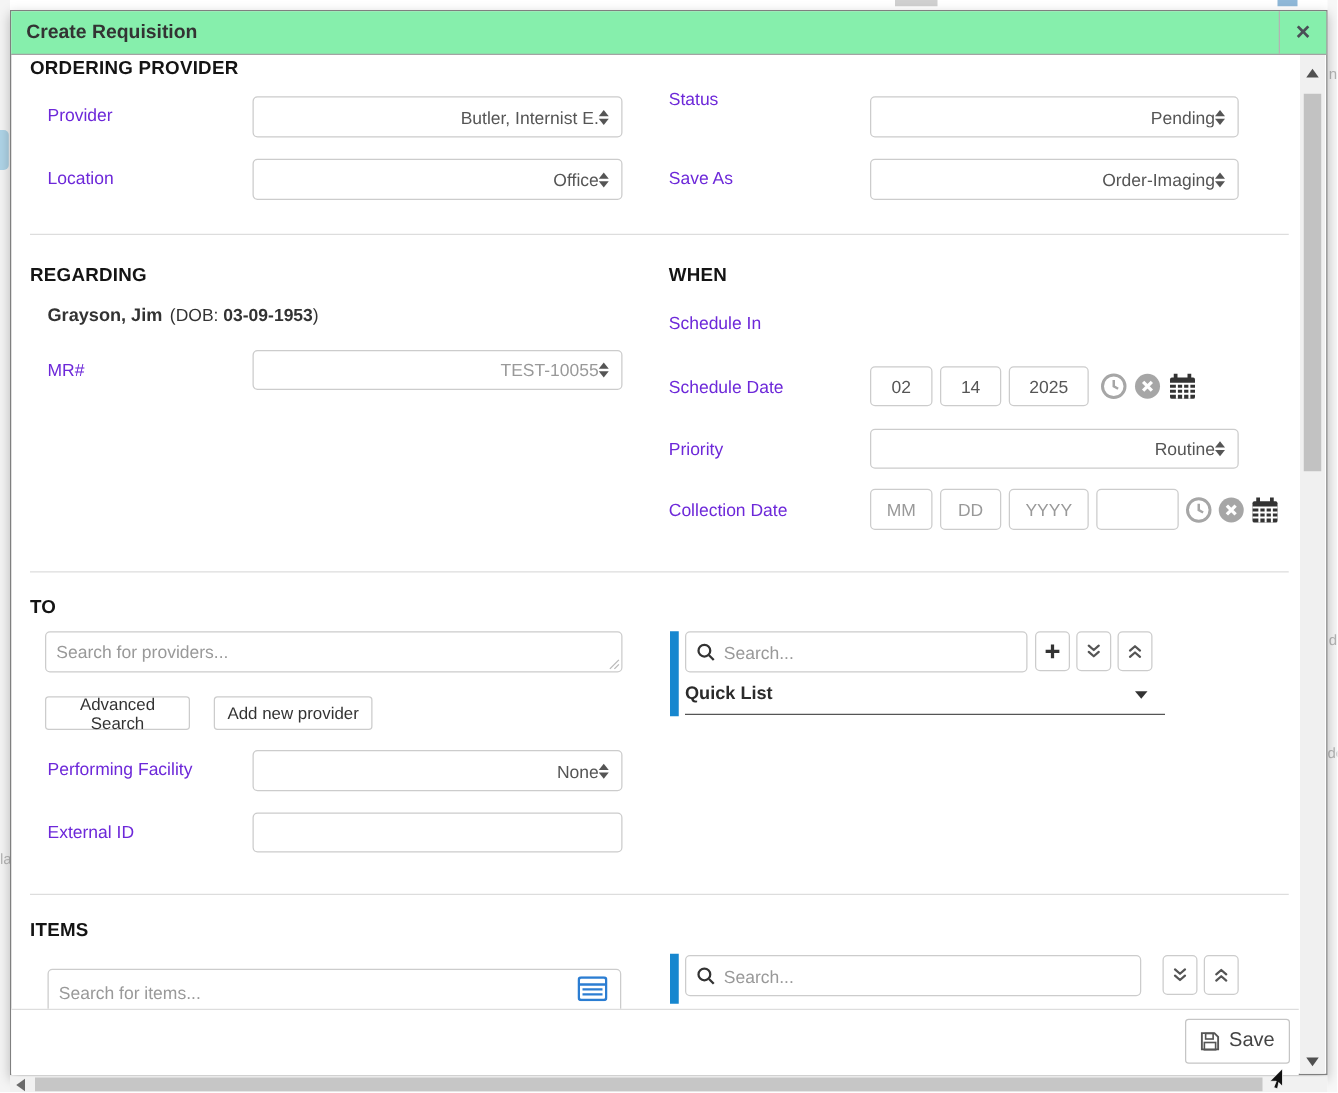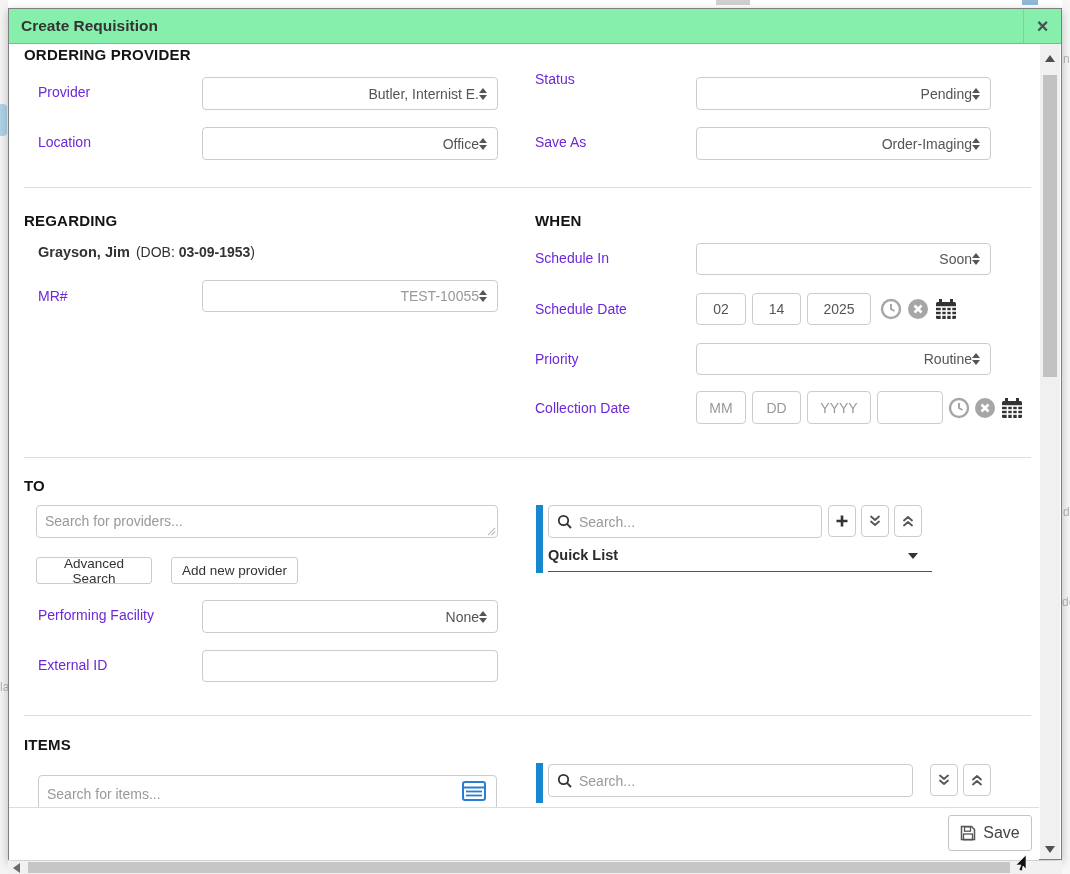--- a/index.html
+++ b/index.html
@@ -136,27 +136,20 @@
     <span class="val muted">TEST-10055</span>
     <span class="updown">
         <i class="tri up"></i>
         <i class="tri dn"></i>
       </span>
   </div>
 
   <div class="abs sec-h" style="left:535px;top:212px;">WHEN</div>
 
   <div class="abs lbl" style="left:535px;top:250px;">Schedule In</div>
-  <div class="abs sel" style="left:696px;top:243px;width:295px;height:32px;">
-    <span class="val">Soon</span>
-    <span class="updown">
-        <i class="tri up"></i>
-        <i class="tri dn"></i>
-      </span>
-  </div>
 
   <div class="abs lbl" style="left:535px;top:301px;">Schedule Date</div>
   <input class="abs inp center" style="left: 696px; top: 293px; width: 50px; height: 32px;" value="02">
   <input class="abs inp center" style="left: 752px; top: 293px; width: 49px; height: 32px;" value="14">
   <input class="abs inp center" style="left: 807px; top: 293px; width: 64px; height: 32px; text-align: center;" value="2025">
   <svg class="abs" style="left:880px;top:298px;" width="22" height="22" viewBox="0 0 22 22">
       <circle cx="11" cy="11" r="9" fill="none" stroke="#a6a6a6" stroke-width="2.4"></circle>
       <path d="M11 6 v5 l3.5 2" fill="none" stroke="#a6a6a6" stroke-width="2"></path>
     </svg>
   <svg class="abs" style="left:907px;top:298px;" width="22" height="22" viewBox="0 0 22 22">

